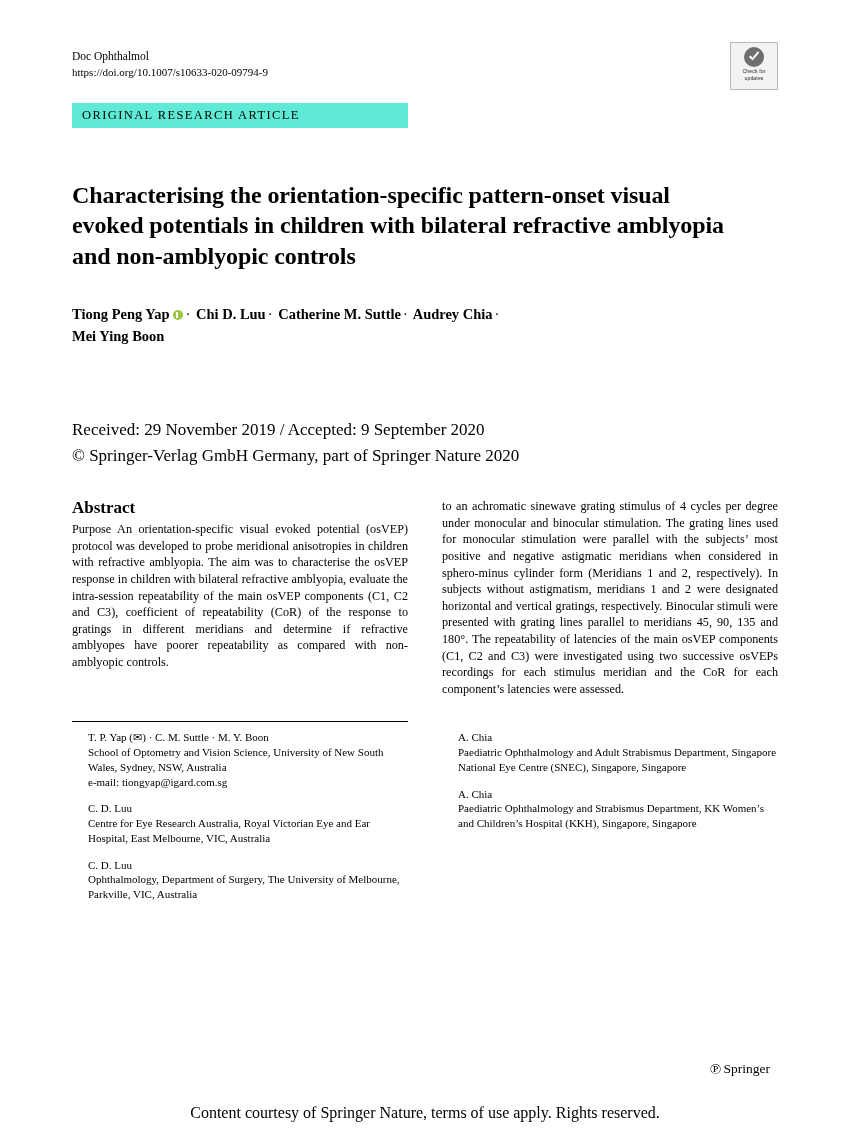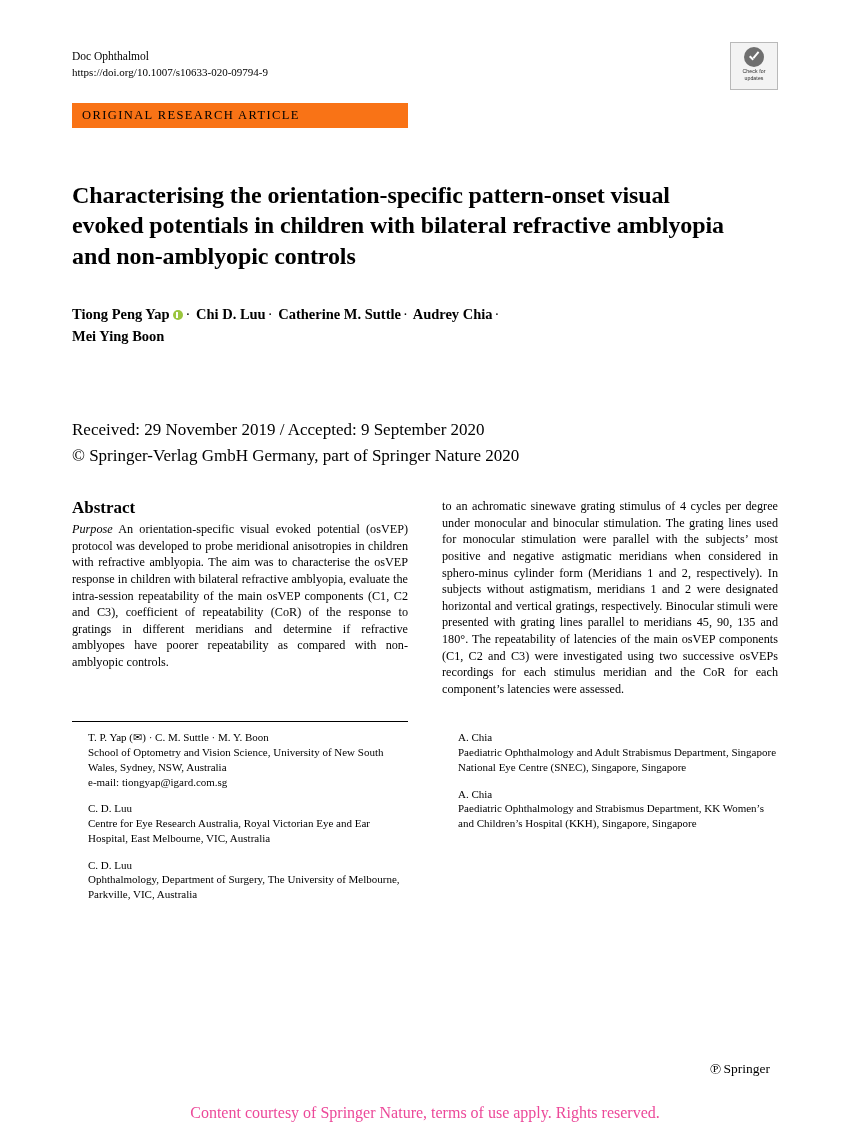--- a/index.html
+++ b/index.html
@@ -84,21 +84,21 @@
   }
   .crossmark .cm-text {
     font-size: 5.2px;
     line-height: 1.25;
     color: #2b2b2b;
     letter-spacing: 0.1px;
   }
 
   .article-type {
     margin-top: 22px;
-    background: #f97316;
+    background: #5eead4;
     width: 336px;
     height: 25px;
     line-height: 25px;
     padding-left: 10px;
     box-sizing: border-box;
     font-family: "Liberation Serif", serif;
     font-size: 12.5px;
     letter-spacing: 1.4px;
   }
 
@@ -170,21 +170,20 @@
     font-size: 12.2px;
     line-height: 1.36;
     text-align: justify;
     text-justify: inter-word;
     hyphens: auto;
   }
   .abs-body p {
     margin: 0;
   }
   .run-head {
-    font-style: italic;
   }
 
   
   .rule {
     margin-top: 24px;
     width: 336px;
     height: 1px;
     background: #000000;
   }
   .foot-wrap {
@@ -232,21 +231,21 @@
     left: 0;
     top: 1098px;
     width: 850px;
     height: 48px;
     background: #ffffff;
     text-align: center;
   }
   .footer-band .ftxt {
     font-family: "Liberation Serif", serif;
     font-size: 16px;
-    color: #ec4899;
+    color: #000000;
     line-height: 30px;
   }
 </style>
 </head>
 <body>
 
 <div class="page">
   <div class="content">
 
     <div class="journal-head">

